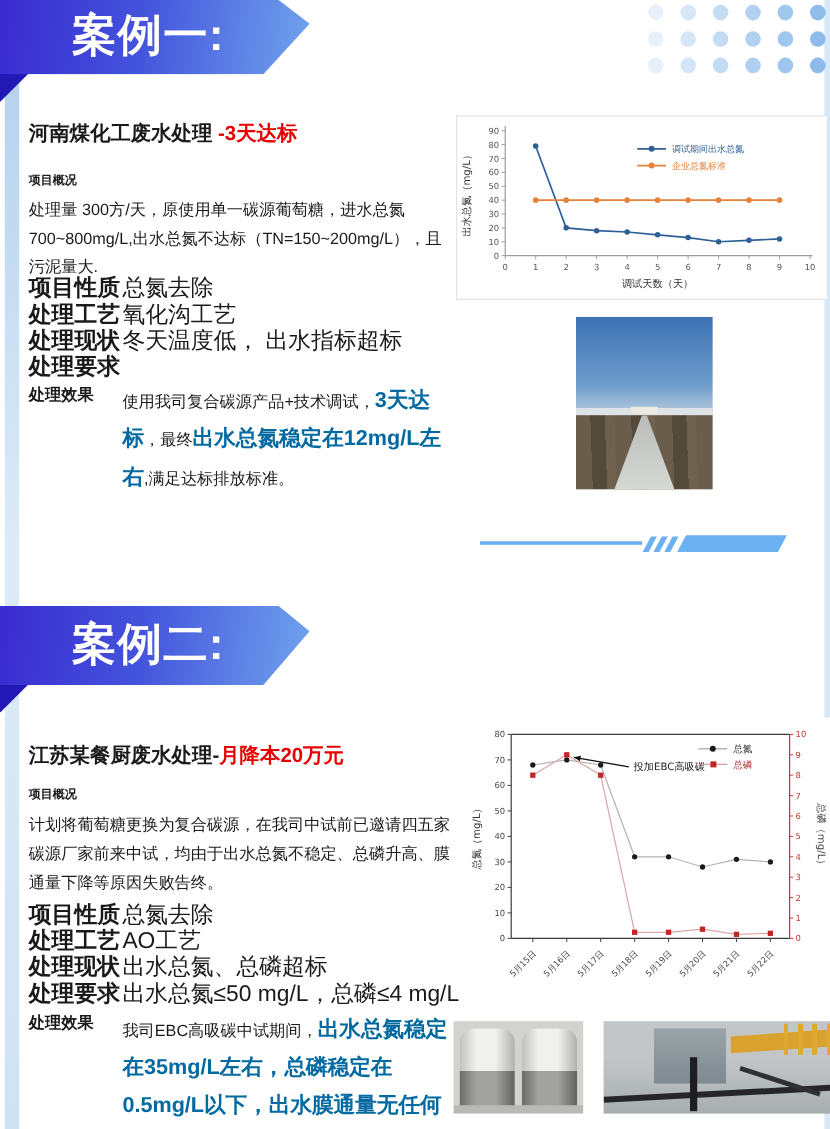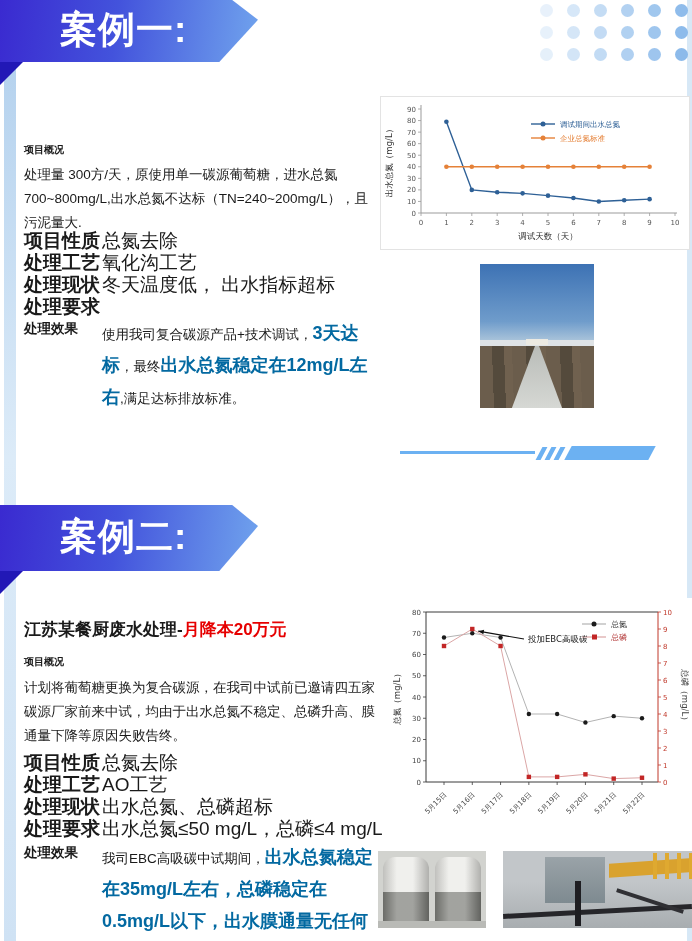--- a/index.html
+++ b/index.html
@@ -110,23 +110,26 @@
       <span style="left: 108px; top: 22px; opacity: 0.75;"></span>
       <span style="left: 135px; top: 22px; opacity: 0.89;"></span>
       <span style="left: 0px; top: 44px; opacity: 0.2;"></span>
       <span style="left: 27px; top: 44px; opacity: 0.34;"></span>
       <span style="left: 54px; top: 44px; opacity: 0.48;"></span>
       <span style="left: 81px; top: 44px; opacity: 0.62;"></span>
       <span style="left: 108px; top: 44px; opacity: 0.76;"></span>
       <span style="left: 135px; top: 44px; opacity: 0.9;"></span>
     </div>
 
+  <div class="abs case-title" style="top:100px;">
+    <span>河南煤化工废水处理 </span><span class="hl-title">-3天达标</span>
+  </div>
 
   <div class="abs sec-label" style="top:143px;">项目概况</div>
-  <div class="abs para" style="top:163px;">处理量 300方/天，原使用单一碳源葡萄糖，进水总氮700~800mg/L,出水总氮不达标（TN=240~200mg/L），且污泥量大.</div>
+  <div class="abs para" style="top:163px;">处理量 300方/天，原使用单一碳源葡萄糖，进水总氮700~800mg/L,出水总氮不达标（TN=150~200mg/L），且污泥量大.</div>
 
   <div class="abs rows" style="top:230px;">
     <div class="row">
       <span class="lbl">项目性质</span>
       <span class="val">总氮去除</span>
     </div>
     <div class="row">
       <span class="lbl">处理工艺</span>
       <span class="val">氧化沟工艺</span>
     </div>

